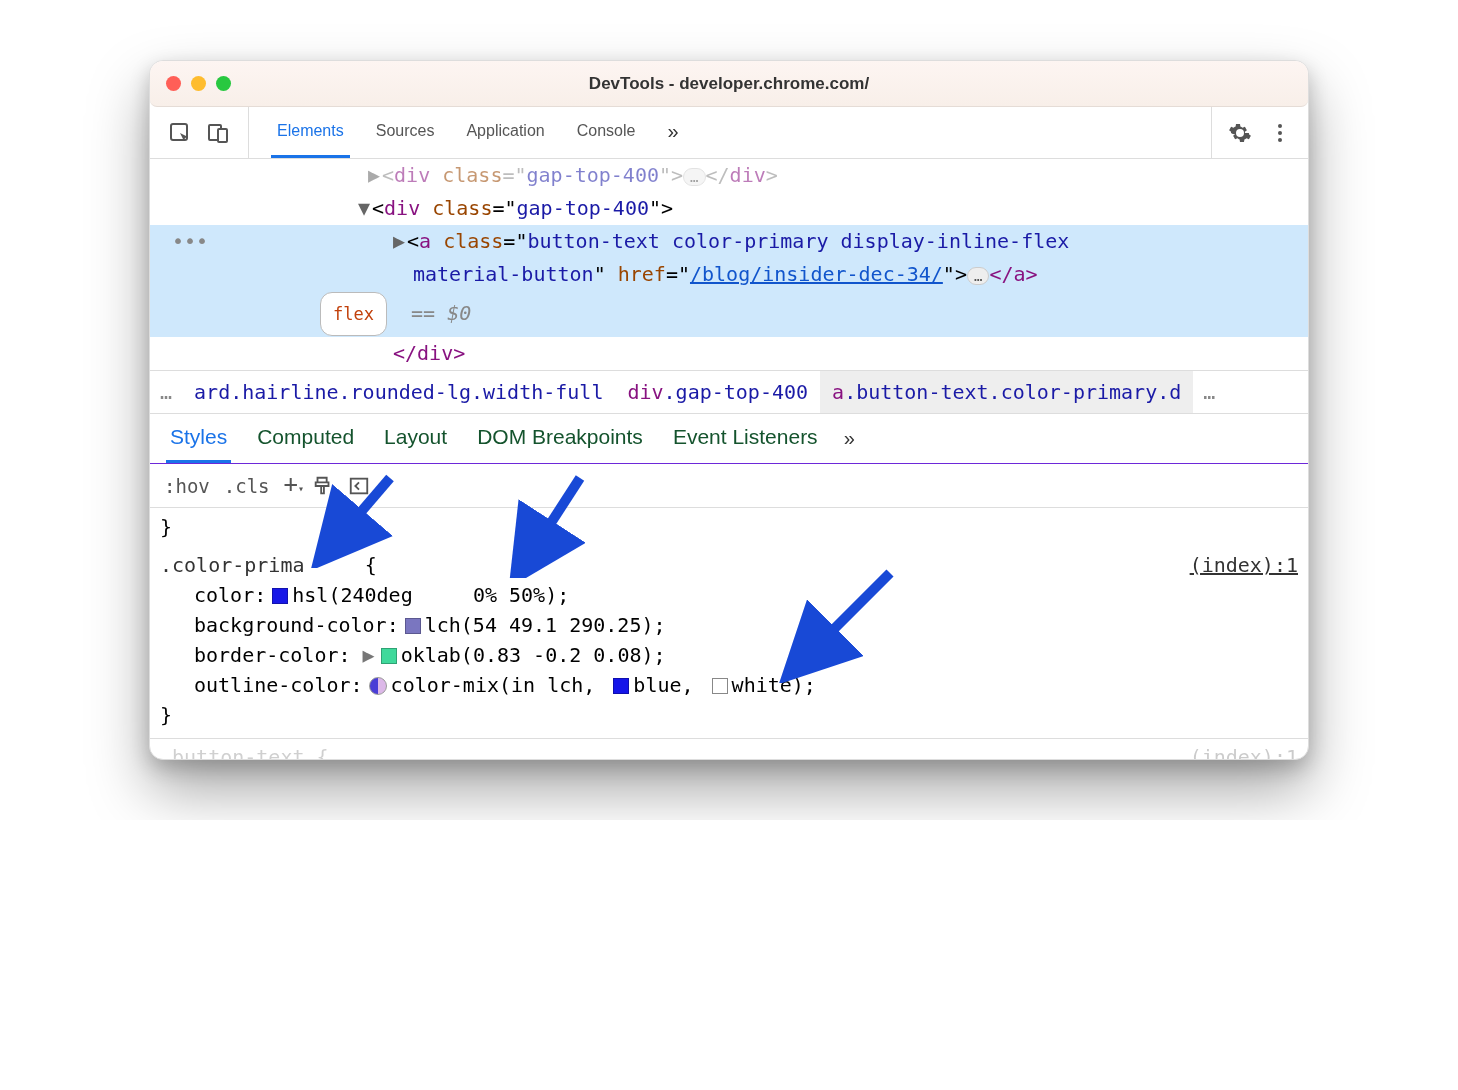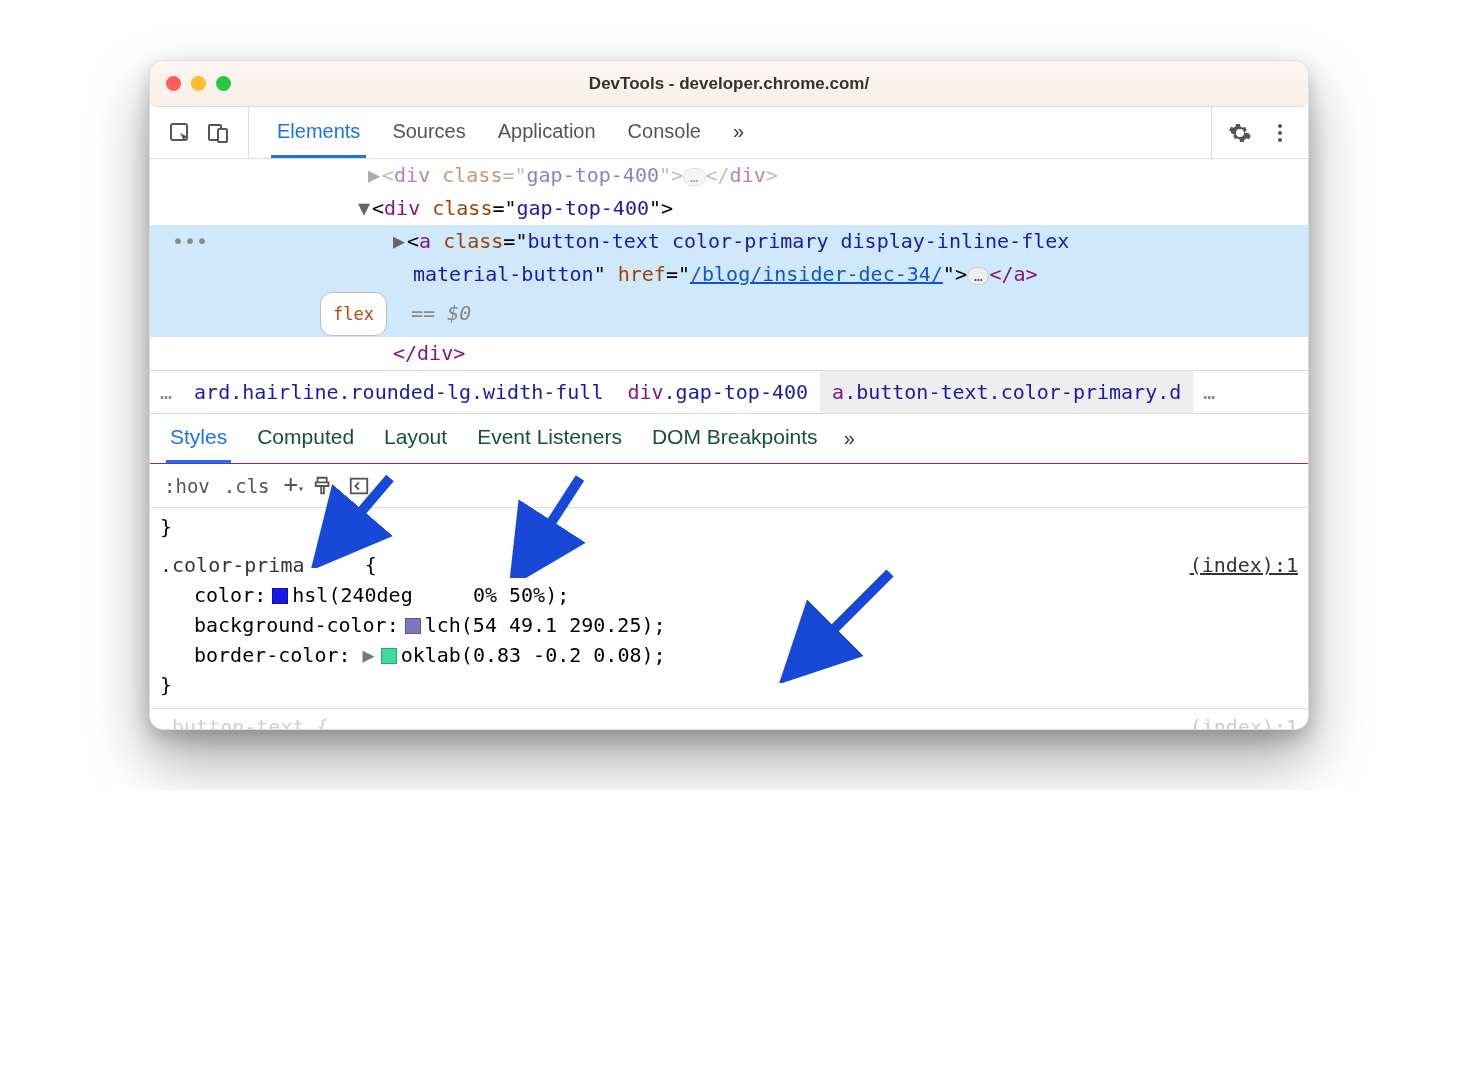--- a/index.html
+++ b/index.html
@@ -63,21 +63,21 @@
     display: flex;
     align-items: stretch;
     height: 100%;
     flex: 1;
     gap: 20px;
     padding-left: 22px;
   }
   .tab {
     display: flex;
     align-items: center;
-    font-size: 20px;
+    font-size: 16px;
     color: #555;
     padding: 0 6px;
     border-bottom: 3px solid transparent;
     cursor: pointer;
   }
   .tab.active { color: #1a73e8; border-bottom-color: #1a73e8; font-weight: 400; }
   .tool-right {
     display: flex;
     align-items: center;
     gap: 16px;
@@ -271,22 +271,22 @@
         <span style="color:#881280;">a</span>
         <span class="cls">.button-text.color-primary.d</span>
       </div>
     <div class="crumb-ell">…</div>
   </div>
 
   <div class="subtabs">
     <div class="subtab active">Styles</div>
     <div class="subtab">Computed</div>
     <div class="subtab">Layout</div>
+    <div class="subtab">DOM Breakpoints</div>
     <div class="subtab">Event Listeners</div>
-    <div class="subtab">DOM Breakpoints</div>
     <div class="sub-chev">»</div>
   </div>
 
   <div class="filterbar">
     <div class="filter-tools">
       <span class="t">:hov</span>
       <span class="t">.cls</span>
       <span class="t" style="font-size:24px; position:relative; top:-2px;">+<span style="font-size:10px; position:absolute; bottom:4px; right:-6px;">▾</span></span>
       <svg class="paint-brush" viewBox="0 0 24 24">
           <path fill="none" stroke="#555" stroke-width="2" d="M6 3h10v5H6zM4 8h14v4H4zM10 12v8h3v-8"></path>
@@ -306,20 +306,23 @@
       <span class="source">(index):1</span>
     </div>
     <div class="prop">
       <span class="prop-name">color</span>:<span class="swatch" id="sw1" style="background: rgb(24, 24, 231);"></span>hsl(240deg&nbsp;&nbsp;&nbsp;&nbsp;&nbsp;0% 50%);
     </div>
     <div class="prop">
       <span class="prop-name">background-color</span>:<span class="swatch" id="sw2" style="background: rgb(122, 118, 192);"></span><span>lch(54 49.1 290.25)</span>;
     </div>
     <div class="prop">
       <span class="prop-name">border-color</span>: <span class="tri">▶</span><span class="swatch" id="sw3" style="background: rgb(63, 217, 155);"></span><span>oklab(0.83 -0.2 0.08)</span>;
+    </div>
+    <div class="prop">
+      <span class="prop-name">outline-color</span>:<span class="mix-swatch"></span><span>color-mix(in lch, </span><span class="swatch" id="sw5a" style="background: rgb(21, 21, 233);"></span><span>blue</span><span>, </span><span class="swatch noborder" id="sw5b" style="background: rgb(255, 255, 255);"></span><span>white</span><span>);</span>
     </div>
     <div>}</div>
 
     <svg class="arrow" style="left:150px; top:-40px;" width="120" height="100">
       <defs>
           <marker id="ah1" markerWidth="8" markerHeight="8" refX="5" refY="4" orient="auto">
             <path d="M0,0 L8,4 L0,8 z" fill="#1849d6"></path>
           </marker>
         </defs>
       <line x1="90" y1="10" x2="30" y2="80" stroke="#1849d6" stroke-width="10" marker-end="url(#ah1)"></line>

